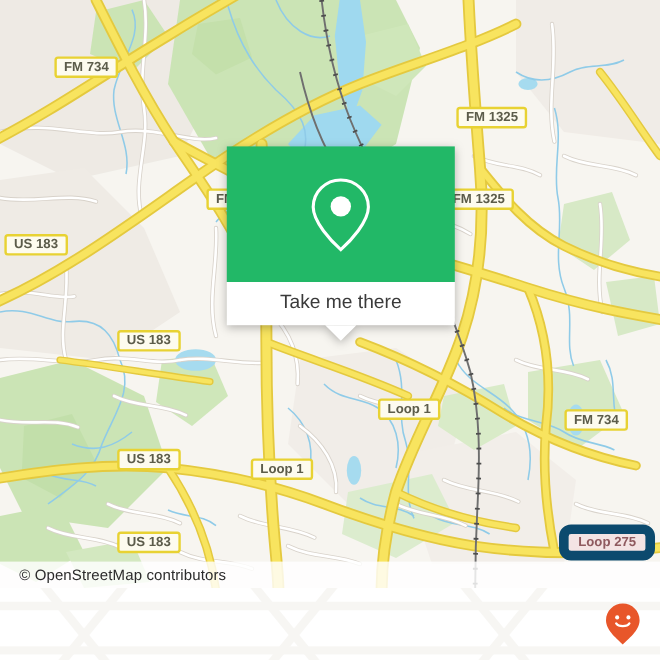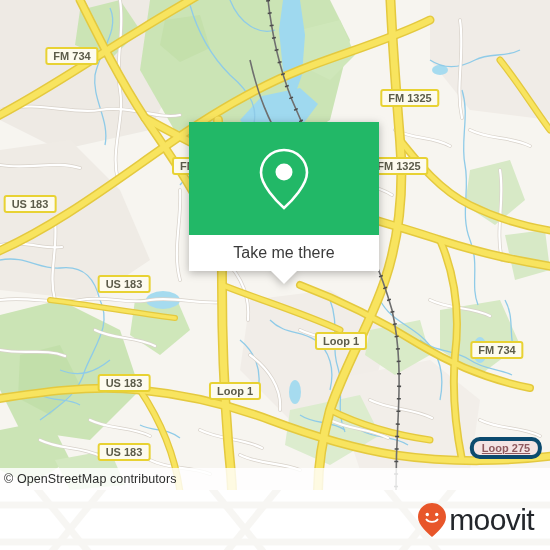--- a/index.html
+++ b/index.html
@@ -12,21 +12,21 @@
 
   
   .map{position:absolute;left:0;top:0;width:550px;height:490px;overflow:hidden;background:#f2efe9;}
   .map svg{display:block;}
 
   
   .attrib{
     position:absolute;left:0;top:468px;width:550px;height:22px;
     background:rgba(255,255,255,.82);
     display:flex;align-items:center;
-    font-size:12.5px;color:#2b2b2b;padding-left:4px;box-sizing:border-box;
+    font-size:12.5px;color:#2b2b2b;padding-left:16px;box-sizing:border-box;
     letter-spacing:.1px;
   }
 
   
   .popup{
     position:absolute;left:189px;top:122px;width:190px;
     filter:drop-shadow(0 2px 4px rgba(0,0,0,.28));
   }
   .popup-top{
     height:113px;background:#22b867;
@@ -239,21 +239,21 @@
       <span style="position:absolute;left:410px;top:89px;transform:translateX(-50%);background:#fdfbee;border:2px solid #e8d233;border-radius:3px;padding:1px 6px;font-size:11px;font-weight:bold;color:#5c5c4a;white-space:nowrap;">FM 1325</span>
       <span style="position:absolute;left:399px;top:157px;transform:translateX(-50%);background:#fdfbee;border:2px solid #e8d233;border-radius:3px;padding:1px 6px;font-size:11px;font-weight:bold;color:#5c5c4a;white-space:nowrap;">FM 1325</span>
       <span style="position:absolute;left:172px;top:157px;background:#fdfbee;border:2px solid #e8d233;border-radius:3px;padding:1px 6px;font-size:11px;font-weight:bold;color:#5c5c4a;white-space:nowrap;">FM</span>
       <span style="position:absolute;left:30px;top:195px;transform:translateX(-50%);background:#fdfbee;border:2px solid #e8d233;border-radius:3px;padding:1px 6px;font-size:11px;font-weight:bold;color:#5c5c4a;white-space:nowrap;">US 183</span>
       <span style="position:absolute;left:124px;top:275px;transform:translateX(-50%);background:#fdfbee;border:2px solid #e8d233;border-radius:3px;padding:1px 6px;font-size:11px;font-weight:bold;color:#5c5c4a;white-space:nowrap;">US 183</span>
       <span style="position:absolute;left:341px;top:332px;transform:translateX(-50%);background:#fdfbee;border:2px solid #e8d233;border-radius:3px;padding:1px 6px;font-size:11px;font-weight:bold;color:#5c5c4a;white-space:nowrap;">Loop 1</span>
       <span style="position:absolute;left:124px;top:374px;transform:translateX(-50%);background:#fdfbee;border:2px solid #e8d233;border-radius:3px;padding:1px 6px;font-size:11px;font-weight:bold;color:#5c5c4a;white-space:nowrap;">US 183</span>
       <span style="position:absolute;left:235px;top:382px;transform:translateX(-50%);background:#fdfbee;border:2px solid #e8d233;border-radius:3px;padding:1px 6px;font-size:11px;font-weight:bold;color:#5c5c4a;white-space:nowrap;">Loop 1</span>
       <span style="position:absolute;left:497px;top:341px;transform:translateX(-50%);background:#fdfbee;border:2px solid #e8d233;border-radius:3px;padding:1px 6px;font-size:11px;font-weight:bold;color:#5c5c4a;white-space:nowrap;">FM 734</span>
       <span style="position:absolute;left:124px;top:443px;transform:translateX(-50%);background:#fdfbee;border:2px solid #e8d233;border-radius:3px;padding:1px 6px;font-size:11px;font-weight:bold;color:#5c5c4a;white-space:nowrap;">US 183</span>
-      <span style="position:absolute;left:506px;top:437px;transform:translateX(-50%);background:#f4e4e4;border:4px solid #0c4a6e;border-radius:10px;padding:1px 8px;font-size:11px;font-weight:bold;color:#8f5a5f;white-space:nowrap;text-decoration:underline;">Loop 275</span>
+      <span style="position:absolute;left:506px;top:437px;transform:translateX(-50%);background:#f4e4e4;border:8px solid #0c4a6e;border-radius:10px;padding:1px 8px;font-size:11px;font-weight:bold;color:#8f5a5f;white-space:nowrap;">Loop 275</span>
     </div>
 
     <div class="popup">
       <div class="popup-top">
         <svg width="58" height="66" viewBox="0 0 58 66">
           <path d="M29 4 C16.3 4 6 14.1 6 26.6 C6 39 21 55 29 62 C37 55 52 39 52 26.6 C52 14.1 41.7 4 29 4 Z" fill="none" stroke="#ffffff" stroke-width="2.6"></path>
           <circle cx="29" cy="26" r="8.5" fill="#ffffff"></circle>
         </svg>
       </div>
       <div class="popup-bottom">
@@ -280,17 +280,16 @@
           <path d="M0,52 L550,52"></path>
       </g>
     </svg>
     <div class="brand">
       <svg width="30" height="36" viewBox="0 0 30 36">
         <path d="M15 1 C7.3 1 1 7.2 1 14.9 C1 23.5 11 31 15 35 C19 31 29 23.5 29 14.9 C29 7.2 22.7 1 15 1 Z" fill="#e8562a"></path>
         <circle cx="10.3" cy="12.5" r="1.7" fill="#ffffff"></circle>
         <circle cx="19.7" cy="12.5" r="1.7" fill="#ffffff"></circle>
         <path d="M9.5 17.5 C11.5 20.6 18.5 20.6 20.5 17.5" fill="none" stroke="#ffffff" stroke-width="1.9" stroke-linecap="round"></path>
       </svg>
-      <span class="brand-word">moovit</span>
     </div>
   </div>
 
 </div>
 
 </body></html>

